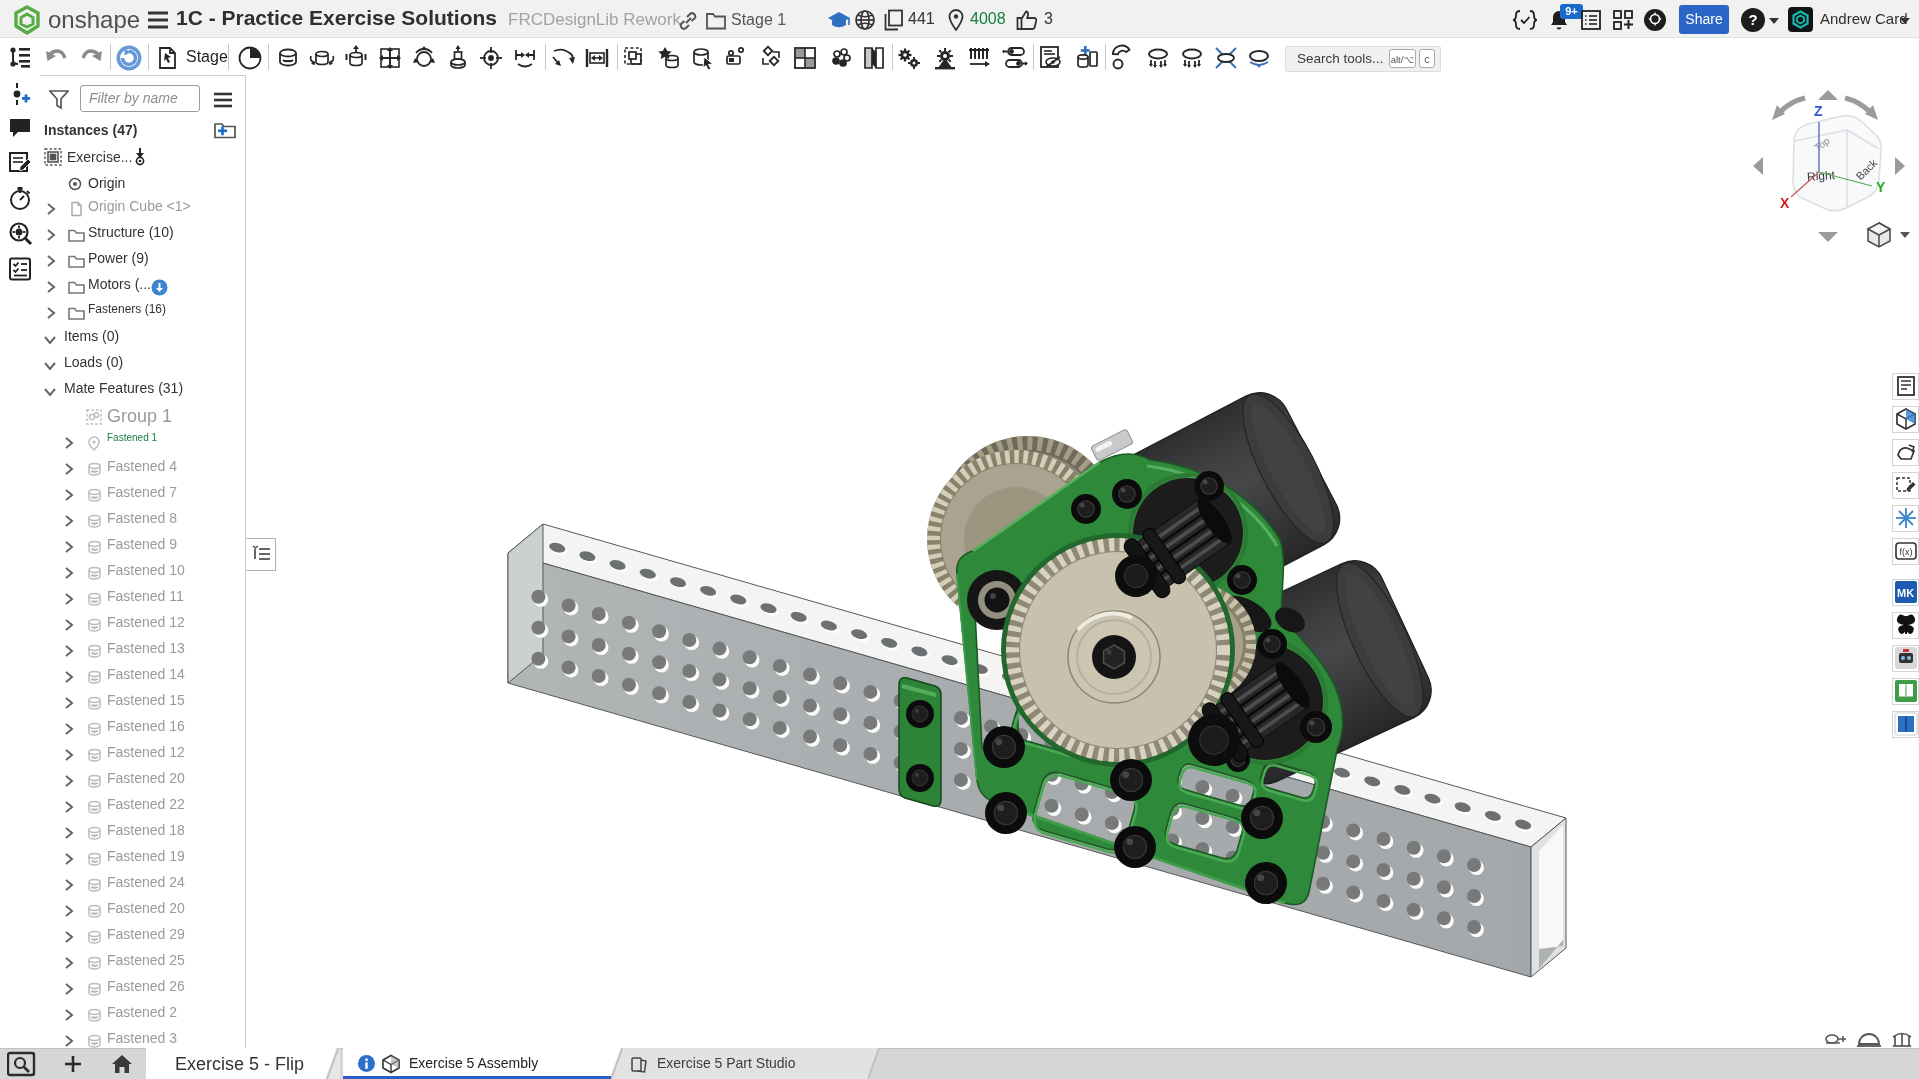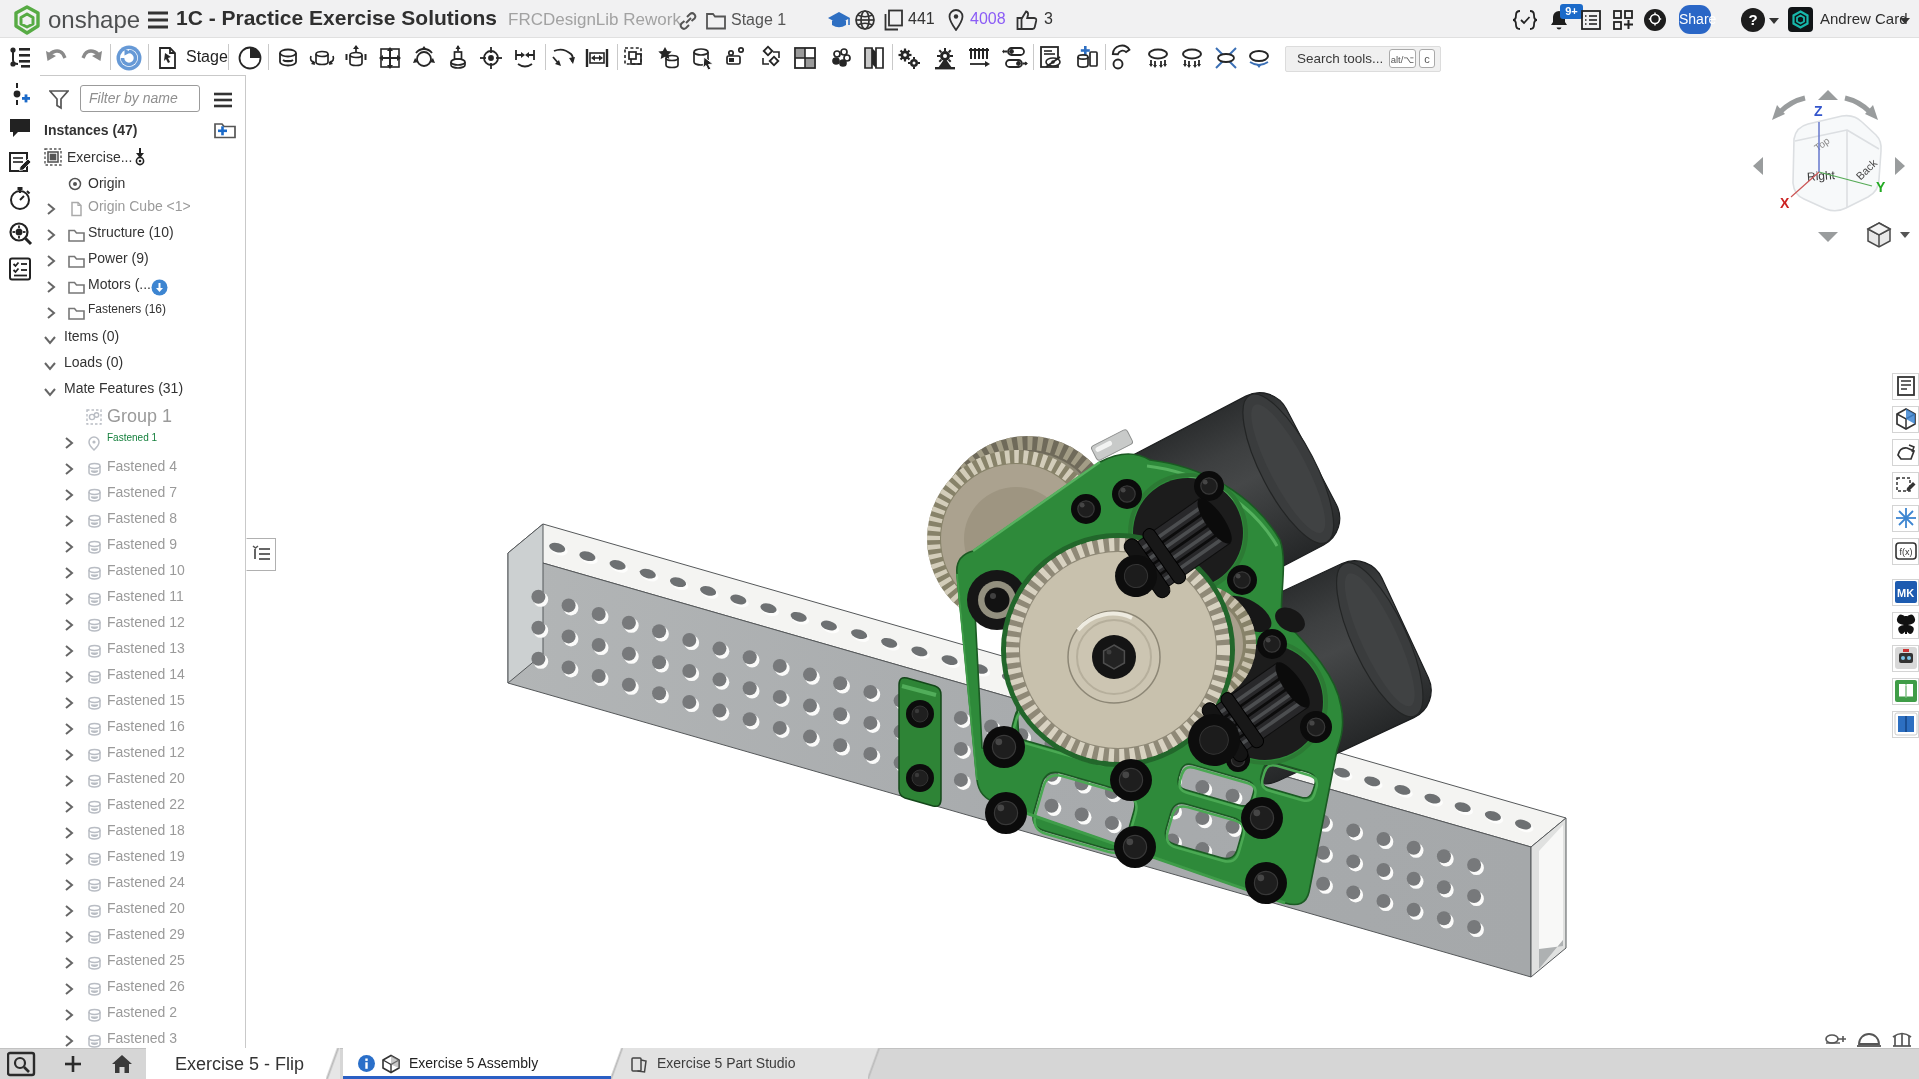--- a/index.html
+++ b/index.html
@@ -492,21 +492,21 @@
     <g fill="none" stroke="#333" stroke-width="1.8">
       <rect x="5" y="1.5" width="13" height="15"></rect>
       <path d="M14 20.5 H1.5 V5"></path>
     </g>
   </svg>
 <span style="position:absolute;left:908px;top:10px;font-size:16px;color:#333">441</span>
 <svg width="16" height="22" style="position:absolute;left:948px;top:9px" viewBox="0 0 16 22">
     <path d="M8 1 a6.5 6.5 0 0 1 6.5 6.5 Q14.5 12 8 21 Q1.5 12 1.5 7.5 A6.5 6.5 0 0 1 8 1 Z" fill="none" stroke="#333" stroke-width="1.8"></path>
     <circle cx="8" cy="7.5" r="2.2" fill="#333"></circle>
   </svg>
-<span style="position:absolute;left:970px;top:10px;font-size:16px;color:#8b5cf6">4008</span>
+<span style="position:absolute;left:970px;top:10px;font-size:16px;color:#15803d">4008</span>
 <svg width="22" height="22" style="position:absolute;left:1016px;top:9px" viewBox="0 0 22 22">
     <path d="M1.5 9 h4 v11 h-4 z M5.5 10 L10 2.5 q2.5 0.5 2 3.5 l-0.8 3 h7 q2.5 0.3 2 2.8 l-1.5 6.5 q-0.4 1.7 -2.2 1.7 h-11" fill="none" stroke="#333" stroke-width="1.8"></path>
   </svg>
 <span style="position:absolute;left:1044px;top:10px;font-size:16px;color:#333">3</span>
 <svg width="26" height="24" style="position:absolute;left:1512px;top:8px" viewBox="0 0 26 24">
     <path d="M8 3 q-4 0 -4 4 q0 5 -3 5 q3 0 3 5 q0 4 4 4 M18 3 q4 0 4 4 q0 5 3 5 q-3 0 -3 5 q0 4 -4 4" fill="none" stroke="#222" stroke-width="1.8"></path>
     <path d="M9 12 l3 3 5.5-6" fill="none" stroke="#222" stroke-width="1.8"></path>
   </svg>
 <svg width="22" height="22" style="position:absolute;left:1548px;top:9px" viewBox="0 0 22 22">
     <path d="M11 2 a6 6 0 0 1 6 6 v5 l2 3 H3 l2-3 V8 a6 6 0 0 1 6-6 Z M8.5 18.5 a2.6 2.6 0 0 0 5 0" fill="#1d1d1d"></path>
@@ -537,21 +537,21 @@
 <svg width="24" height="24" style="position:absolute;left:1643px;top:8px" viewBox="0 0 24 24">
     <circle cx="12" cy="12" r="11" fill="#1d1d1d"></circle>
     <circle cx="12" cy="11" r="4.5" fill="none" stroke="#fff" stroke-width="1.6"></circle>
     <g stroke="#fff" stroke-width="1.4">
       <line x1="12" y1="4.5" x2="12" y2="6.8"></line>
       <line x1="12" y1="15.2" x2="12" y2="17.5"></line>
       <line x1="5.8" y1="11" x2="7.8" y2="11"></line>
       <line x1="16.2" y1="11" x2="18.2" y2="11"></line>
     </g>
   </svg>
-<div style="position:absolute;left:1679px;top:5px;width:32px;height:29px;background:#2a66c6;border-radius:11px;color:#fff;font-size:14px;text-align:center;line-height:29px">Share</div>
+<div style="position:absolute;left:1679px;top:5px;width:50px;height:29px;background:#2a66c6;border-radius:3px;color:#fff;font-size:14px;text-align:center;line-height:29px">Share</div>
 <div style="position:absolute;left:1741px;top:8px;width:24px;height:24px;background:#1d1d1d;border-radius:50%;color:#fff;font-size:15px;font-weight:bold;text-align:center;line-height:24px">?</div>
 <svg width="12" height="8" style="position:absolute;left:1768px;top:17px">
     <polygon points="1,1 11,1 6,7" fill="#333"></polygon>
   </svg>
 <div style="position:absolute;left:1788px;top:7px;width:25px;height:25px;background:#101416;border-radius:4px"></div>
 <svg width="19" height="19" style="position:absolute;left:1791px;top:10px" viewBox="0 0 19 19">
     <g stroke="#17b8ab" stroke-width="2.2" fill="none">
       <path d="M9.5 1.5 L16.5 5.5 L16.5 13.5 L9.5 17.5 L2.5 13.5 L2.5 5.5 Z"></path>
       <path d="M9.5 5.5 L13 7.5 L13 11.5 L9.5 13.5 L6 11.5 L6 7.5 Z" stroke-width="1.8"></path>
     </g>

